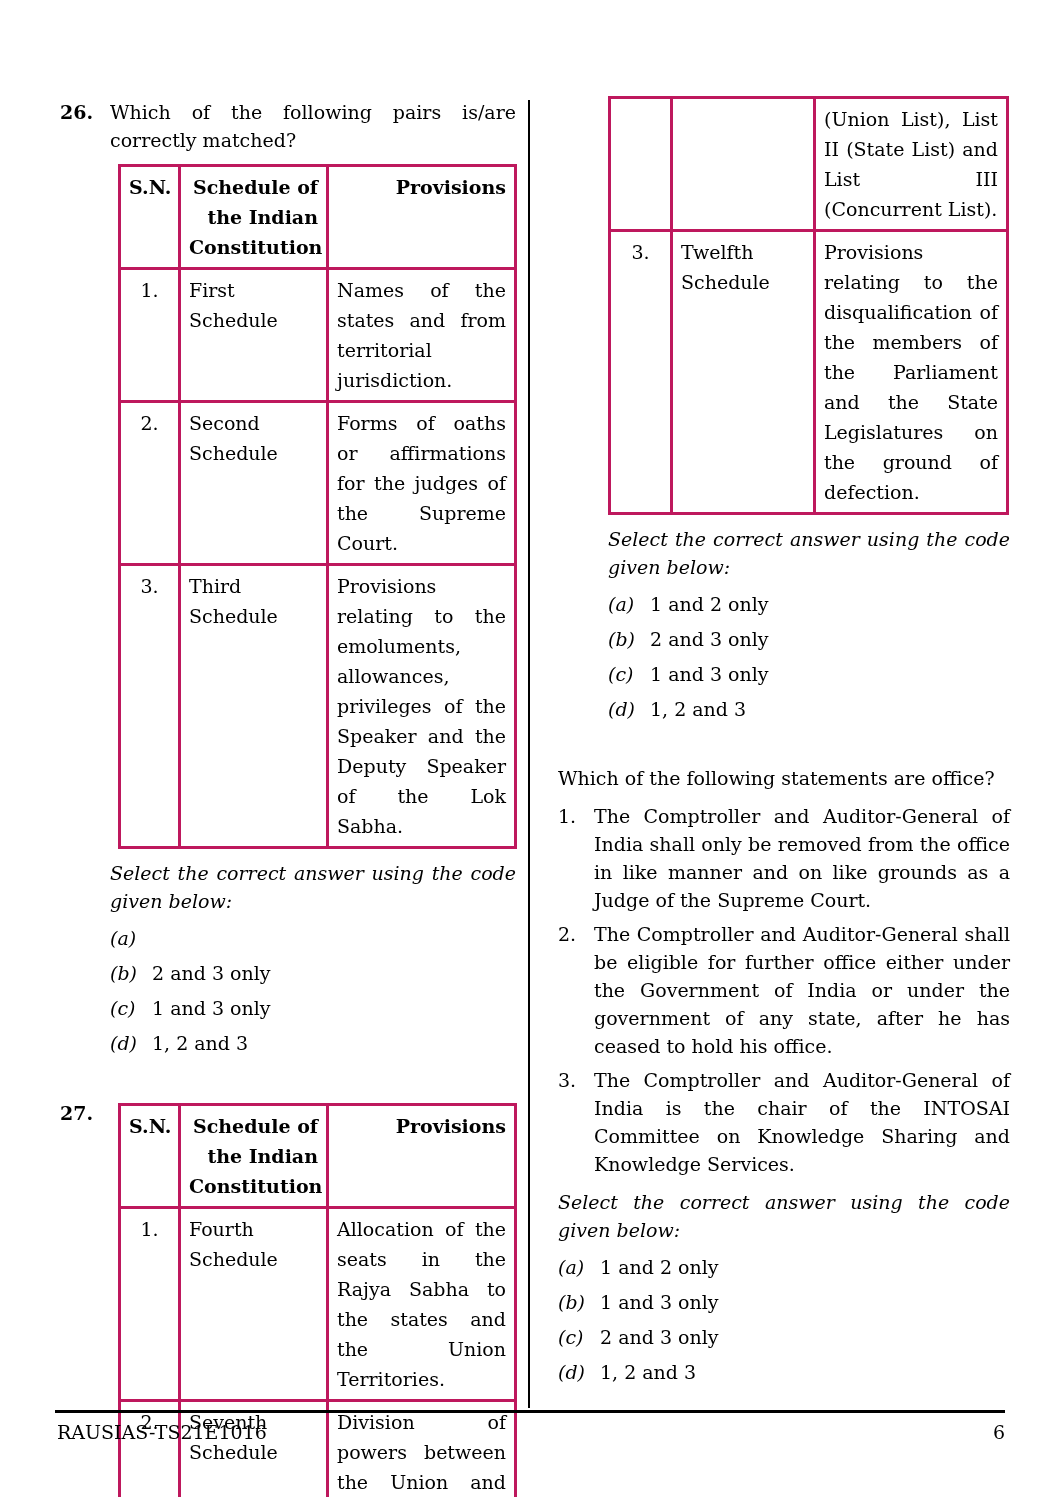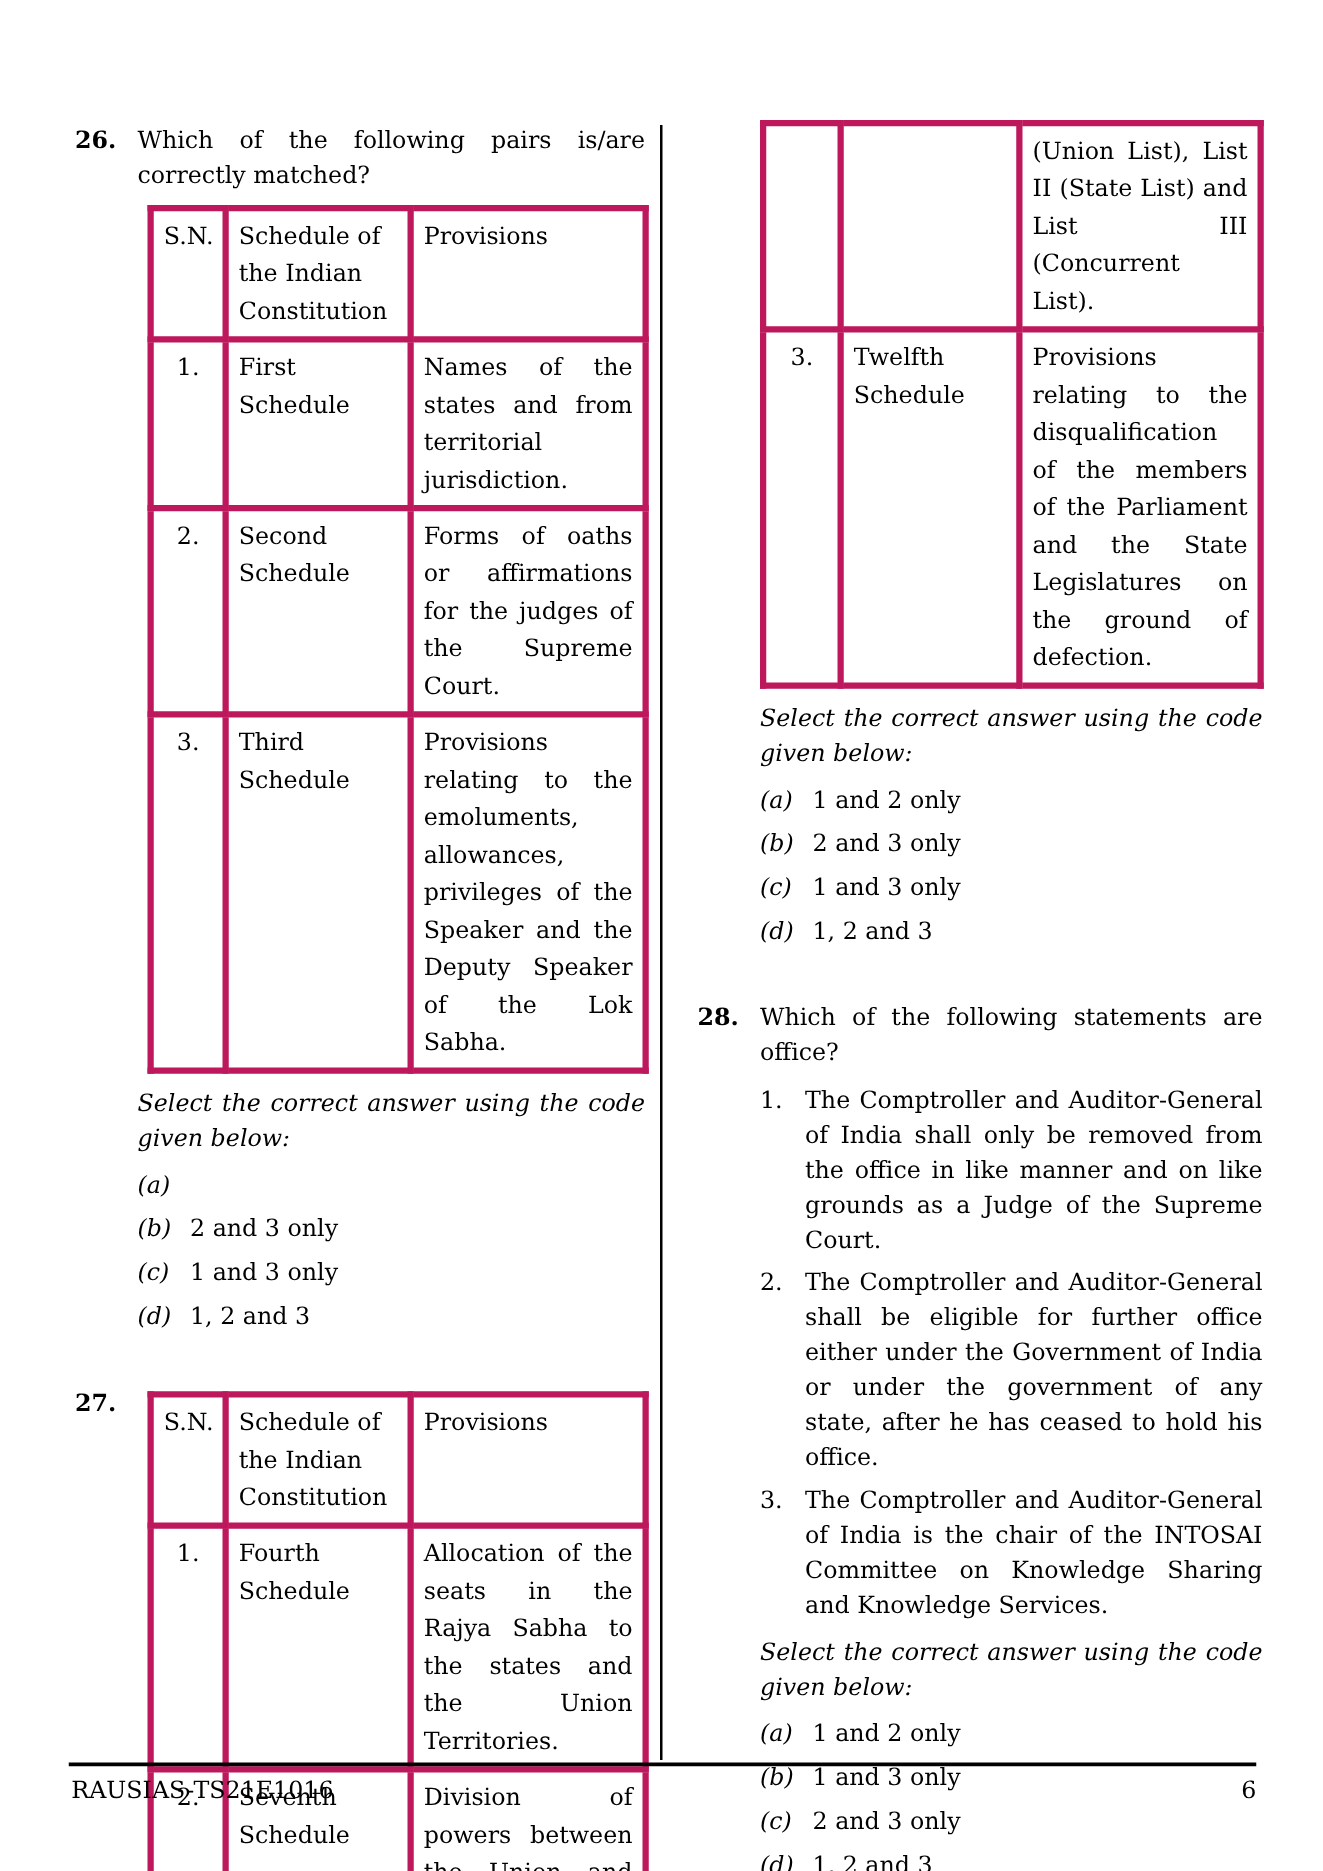--- a/index.html
+++ b/index.html
@@ -25,27 +25,27 @@
   .qtext { margin: 0 0 10px 0; text-align: justify; }
   .select-text { margin: 10px 0 8px 0; text-align: justify; font-style: italic; }
 
   .option { display: flex; margin: 5px 0; line-height: 30px; }
   .opt-letter { flex: 0 0 42px; font-style: italic; }
   .opt-text { flex: 1; }
 
   table.sched { border-collapse: collapse; table-layout: fixed; margin: 4px 0 6px 8px; }
   table.sched-cont { margin: 8px 0 6px 0; }
   .sched th, .sched td {
-    border: 5px solid #be185d;
+    border: 3px solid #be185d;
     padding: 5px 8px;
     vertical-align: top;
     line-height: 30px;
     overflow: hidden;
   }
-  .sched th { text-align: left; font-weight: normal; margin-left: 40px; }
+  .sched th { text-align: right; font-weight: bold; margin-left: 40px; }
   .sn-cell { text-align: center; }
   .schedule-cell { white-space: pre-line; }
   .prov-cell { text-align: justify; }
   .prov-cell.cont { text-align-last: justify; }
 
   .statement { display: flex; margin: 6px 0; }
   .stmt-num { flex: 0 0 36px; }
   .stmt-text { flex: 1; text-align: justify; }
 
   .cont-block { margin-left: 50px; }
@@ -200,21 +200,20 @@
         <span class="opt-letter">(c)</span>
         <span class="opt-text">1 and 3 only</span>
       </div>
       <div class="option">
         <span class="opt-letter">(d)</span>
         <span class="opt-text">1, 2 and 3</span>
       </div>
     </div>
 
     <div class="question q28">
-      <div class="qnum">28.</div>
       <div class="qbody">
         <p class="qtext">Which of the following statements are office?</p>
 
         <div class="statement">
           <span class="stmt-num">1.</span>
           <span class="stmt-text">The Comptroller and Auditor-General of India shall only be removed from the office in like manner and on like grounds as a Judge of the Supreme Court.</span>
         </div>
         <div class="statement">
           <span class="stmt-num">2.</span>
           <span class="stmt-text">The Comptroller and Auditor-General shall be eligible for further office either under the Government of India or under the government of any state, after he has ceased to hold his office.</span>

